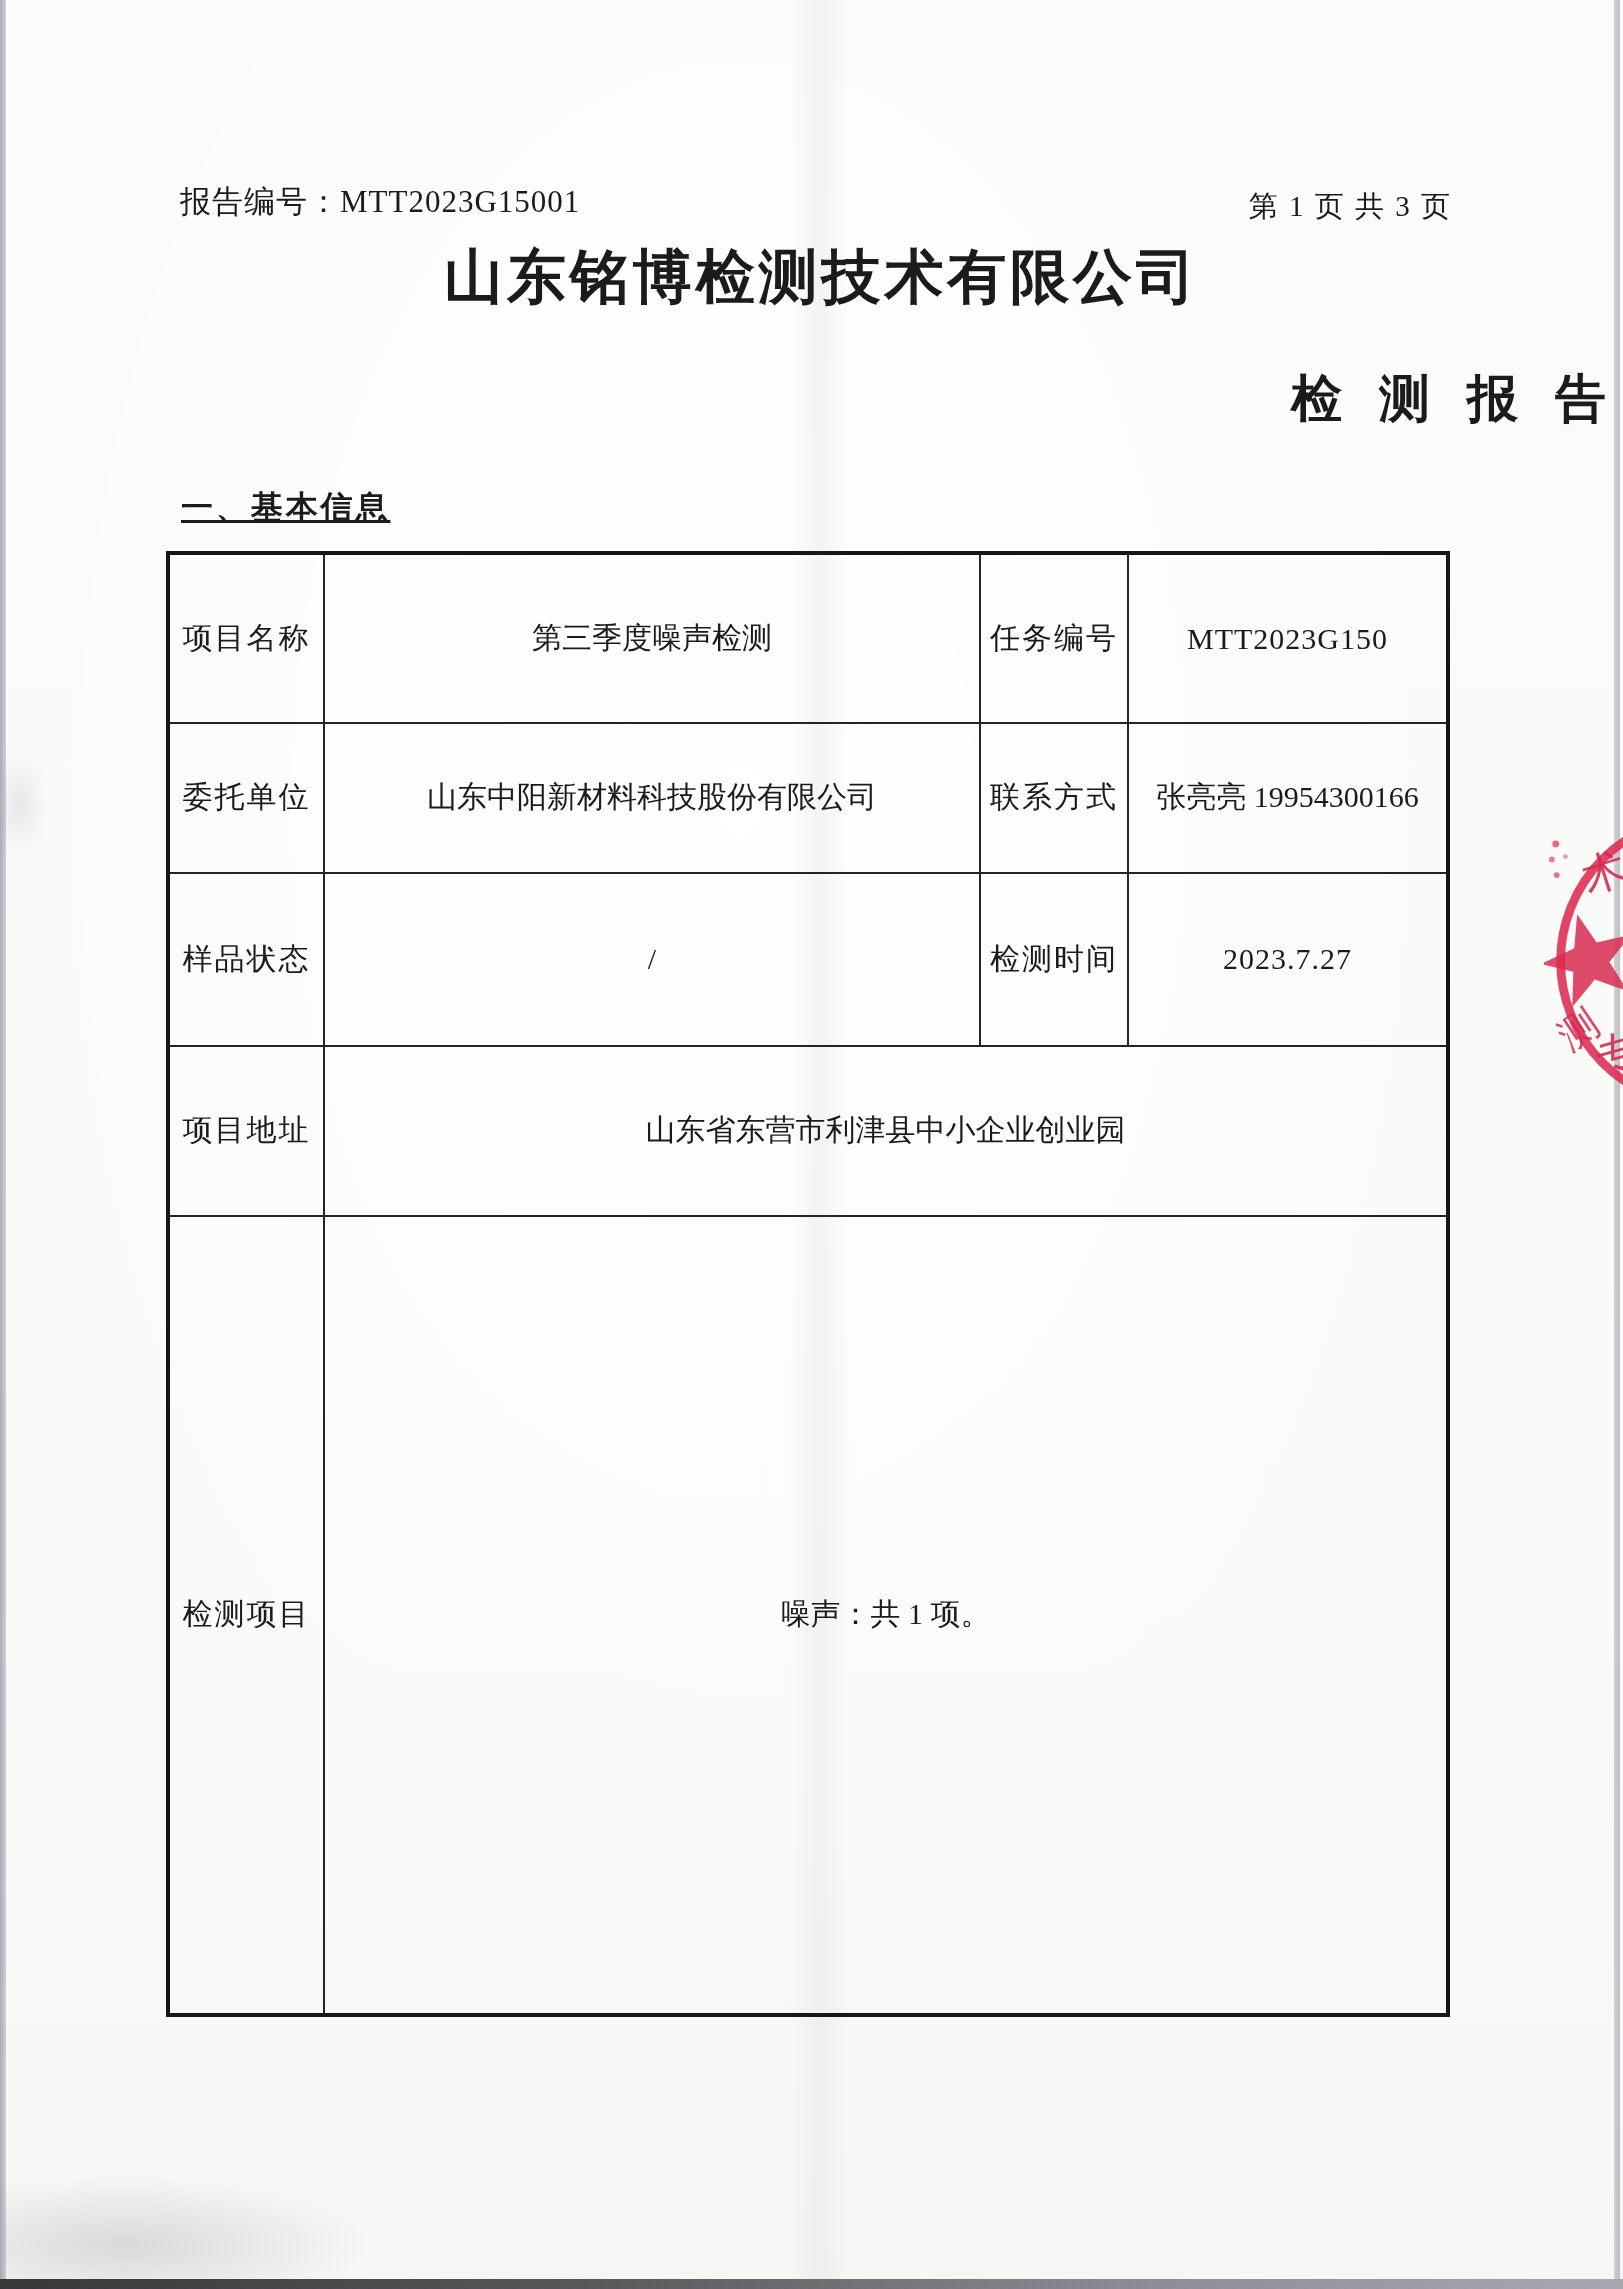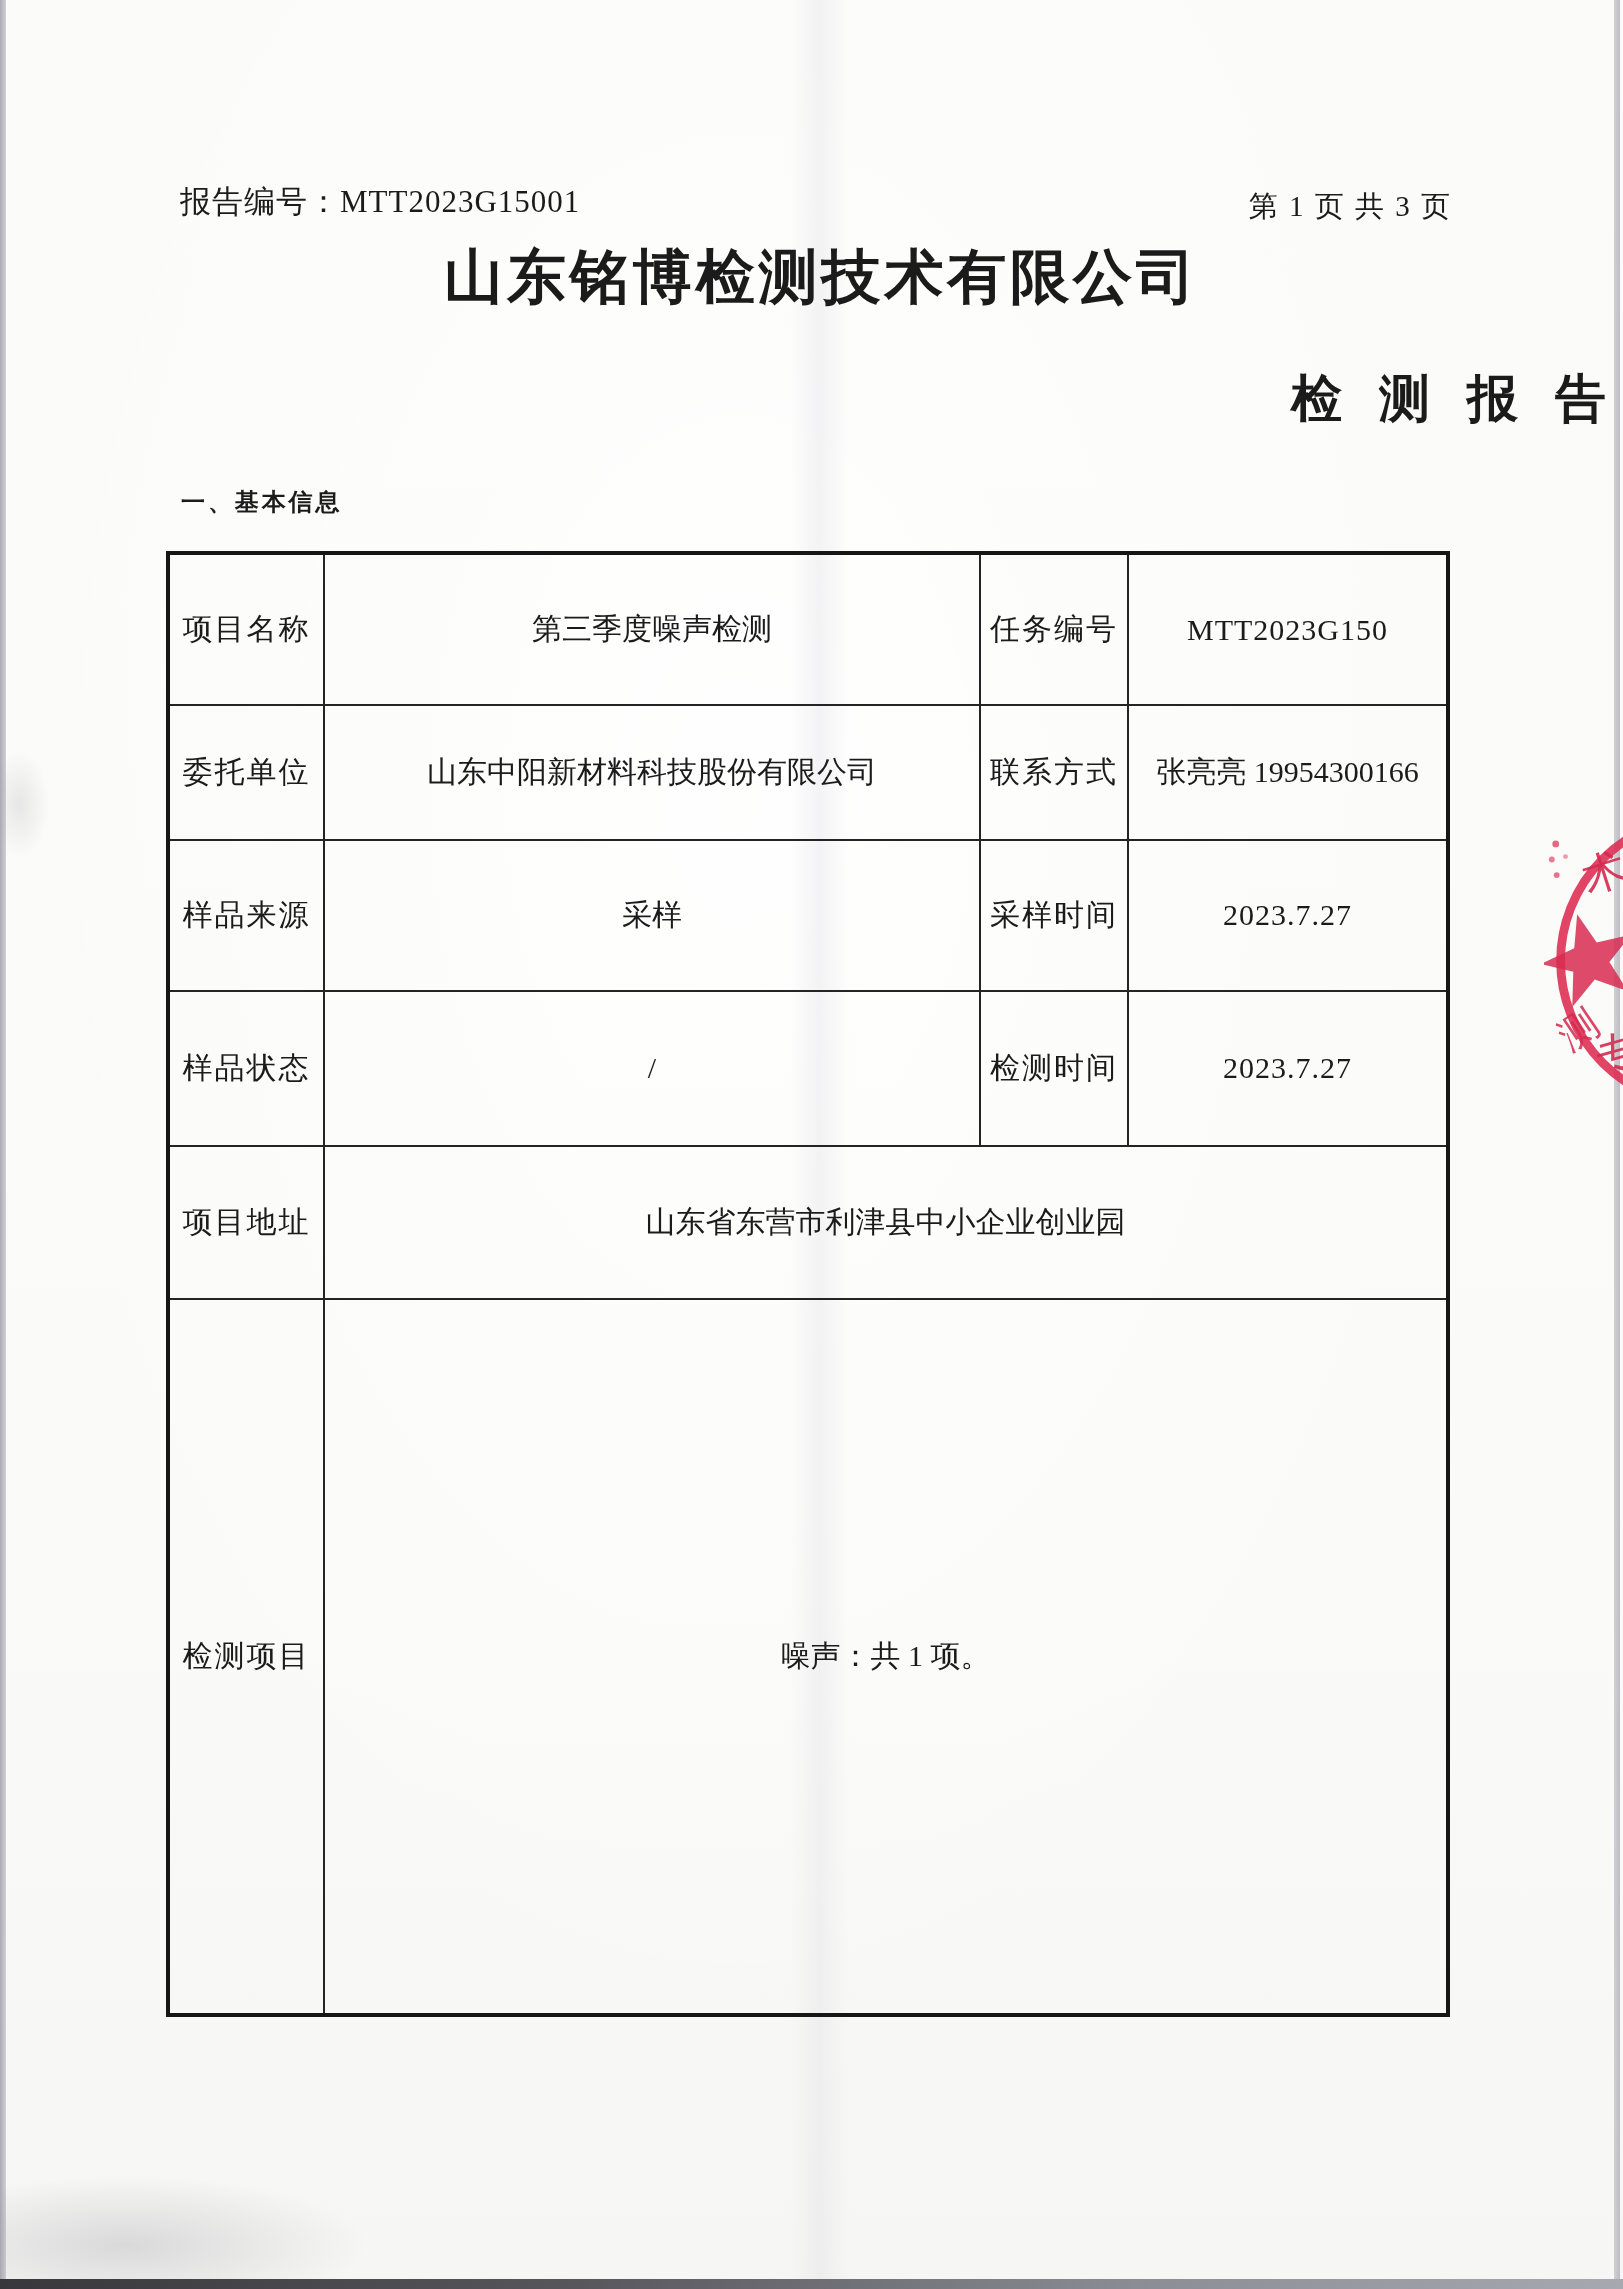--- a/index.html
+++ b/index.html
@@ -28,21 +28,21 @@
     background:radial-gradient(ellipse at 40% 60%,rgba(150,150,158,.30),rgba(150,150,158,0) 70%);}
   .smudge-l{position:absolute;left:-9.8px;top:751px;width:59px;height:107px;
     background:radial-gradient(ellipse,rgba(160,160,168,.22),rgba(160,160,168,0) 70%);}
   
   .hdr-left{position:absolute;left:180px;top:181px;font-size:31px;letter-spacing:1px;}
   .hdr-right{position:absolute;right:191px;top:187px;font-size:29px;letter-spacing:2px;}
   .company-title{position:absolute;left:0;top:238px;width:100%;text-align:center;
     font-size:59px;font-weight:bold;letter-spacing:3.9px;}
   .doc-title{position:absolute;left:0;top:365px;width:100%;box-sizing:border-box;
     text-align:right;font-size:51px;font-weight:bold;letter-spacing:37px;padding-left:37px;}
-  .section-heading{position:absolute;left:181px;top:486px;font-size:24px;font-weight:bold;letter-spacing:2.9px;}
+  .section-heading{position:absolute;left:181px;top:486px;font-size:32px;font-weight:bold;letter-spacing:2.9px;text-decoration:underline;}
   
   table.info{
     position:absolute;left:166px;top:551px;
     width:1281px;height:1466px;
     border-collapse:collapse;table-layout:fixed;
   }
   table.info{border:4.9px solid #161616;}
   table.info td{border:2px solid #242424;vertical-align:middle;text-align:center;
     font-size:30px;padding:0;overflow:hidden;}
   td.lbl{letter-spacing:2px;}
@@ -87,26 +87,20 @@
       <td>第三季度噪声检测</td>
       <td class="lbl">任务编号</td>
       <td class="val-code">MTT2023G150</td>
     </tr>
     <tr class="r2">
       <td class="lbl">委托单位</td>
       <td>山东中阳新材料科技股份有限公司</td>
       <td class="lbl">联系方式</td>
       <td>张亮亮 19954300166</td>
     </tr>
-    <tr class="r3">
-      <td class="lbl">样品来源</td>
-      <td>采样</td>
-      <td class="lbl">采样时间</td>
-      <td class="val-date">2023.7.27</td>
-    </tr>
     <tr class="r4">
       <td class="lbl">样品状态</td>
       <td>/</td>
       <td class="lbl">检测时间</td>
       <td class="val-date">2023.7.27</td>
     </tr>
     <tr class="r5">
       <td class="lbl">项目地址</td>
       <td colspan="3">山东省东营市利津县中小企业创业园</td>
     </tr>

